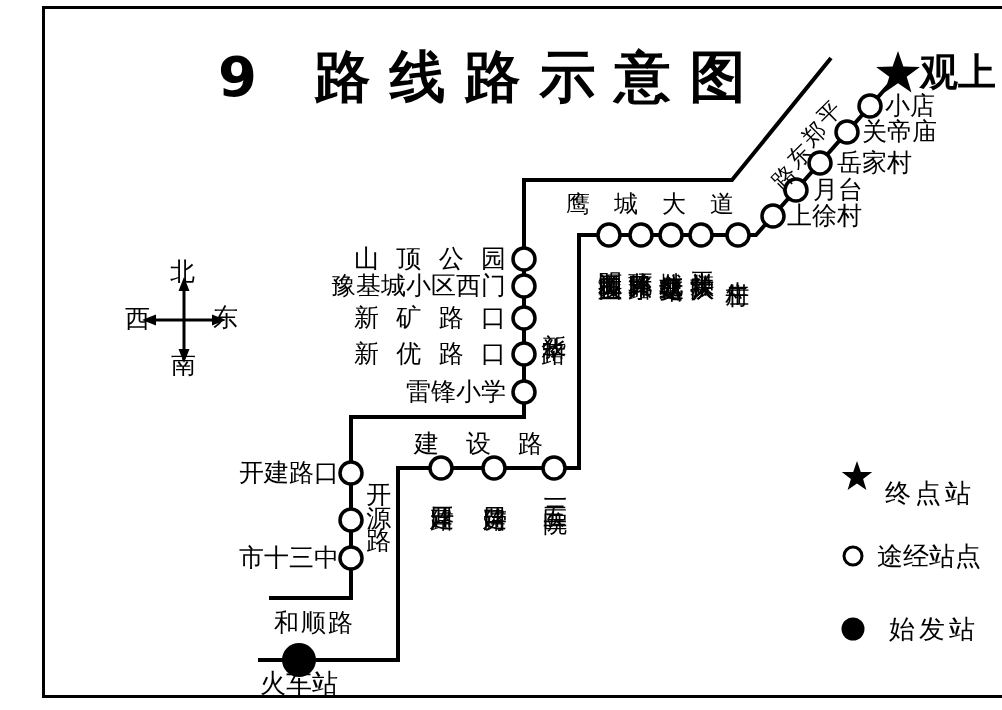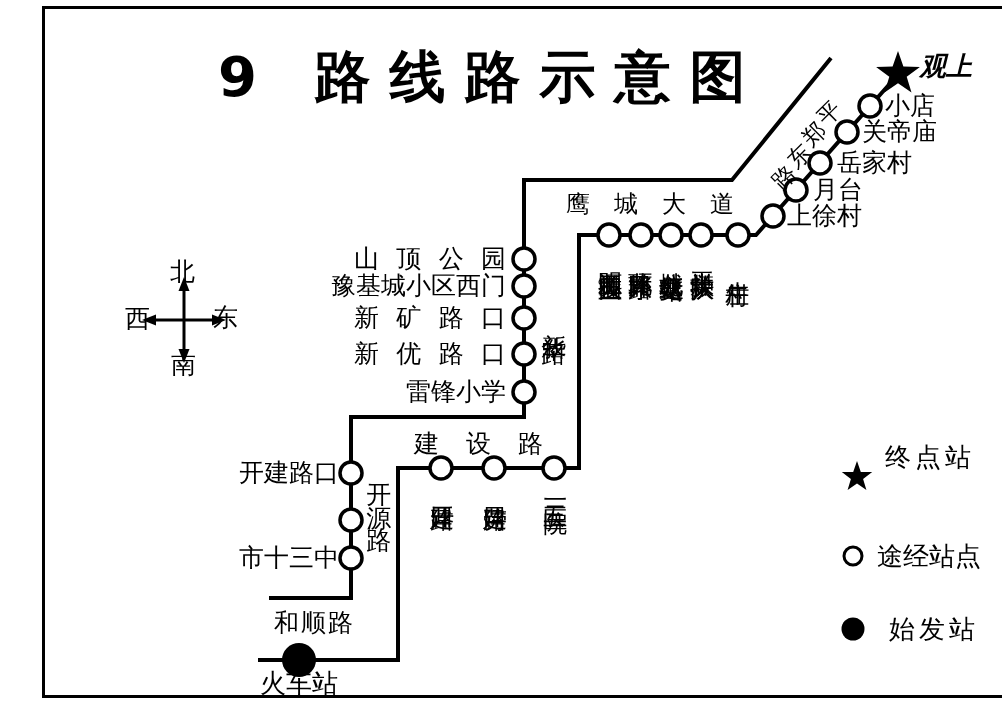--- a/index.html
+++ b/index.html
@@ -14,21 +14,21 @@
            letter-spacing:19px;white-space:nowrap;}
   .r-align{text-align:right;}
   .just{white-space:normal;text-align:justify;text-align-last:justify;
         display:inline-block;width:152px;}
   .vert{writing-mode:vertical-rl;text-orientation:upright;font-size:24px;
         letter-spacing:1px;white-space:nowrap;}
   .vroad{writing-mode:vertical-rl;text-orientation:upright;font-size:25px;}
   .road{letter-spacing:24px;font-size:24px;}
   .rotchar{position:absolute;width:26px;height:26px;font-size:23px;line-height:26px;
            text-align:center;transform:rotate(-45deg);}
-  .big{font-size:26px;font-weight:bold;font-style:italic;}
+  .big{font-size:38px;font-weight:bold;}
   .leg{font-size:26px;}
 </style>
 </head>
 <body>
 
 <div id="stage">
   <div id="frame"></div>
 
   <svg id="canvas" width="1002" height="710" viewBox="0 0 1002 710">
 
@@ -121,16 +121,16 @@
   <div class="lbl vert" style="left:506px;top:487px;">一五二医院</div>
 
   <div class="lbl r-align" style="right:699px;top:460px;">开建路口</div>
   <div class="lbl r-align" style="right:699px;top:545px;">市十三中</div>
 
   <div class="lbl vroad" style="left:329px;top:464px;letter-spacing:22px;">开源路</div>
 
   <div class="lbl" style="left:238px;top:610px;letter-spacing:2px;">和顺路</div>
   <div class="lbl" style="left:224px;top:670px;font-size:26px;">火车站</div>
 
-  <div class="lbl leg" style="left:849px;top:444px;letter-spacing:4px;">终点站</div>
+  <div class="lbl leg" style="left:849px;top:480px;letter-spacing:4px;">终点站</div>
   <div class="lbl leg" style="left:841px;top:543px;">途经站点</div>
   <div class="lbl leg" style="left:853px;top:616px;letter-spacing:4px;">始发站</div>
 </div>
 
 </body></html>

